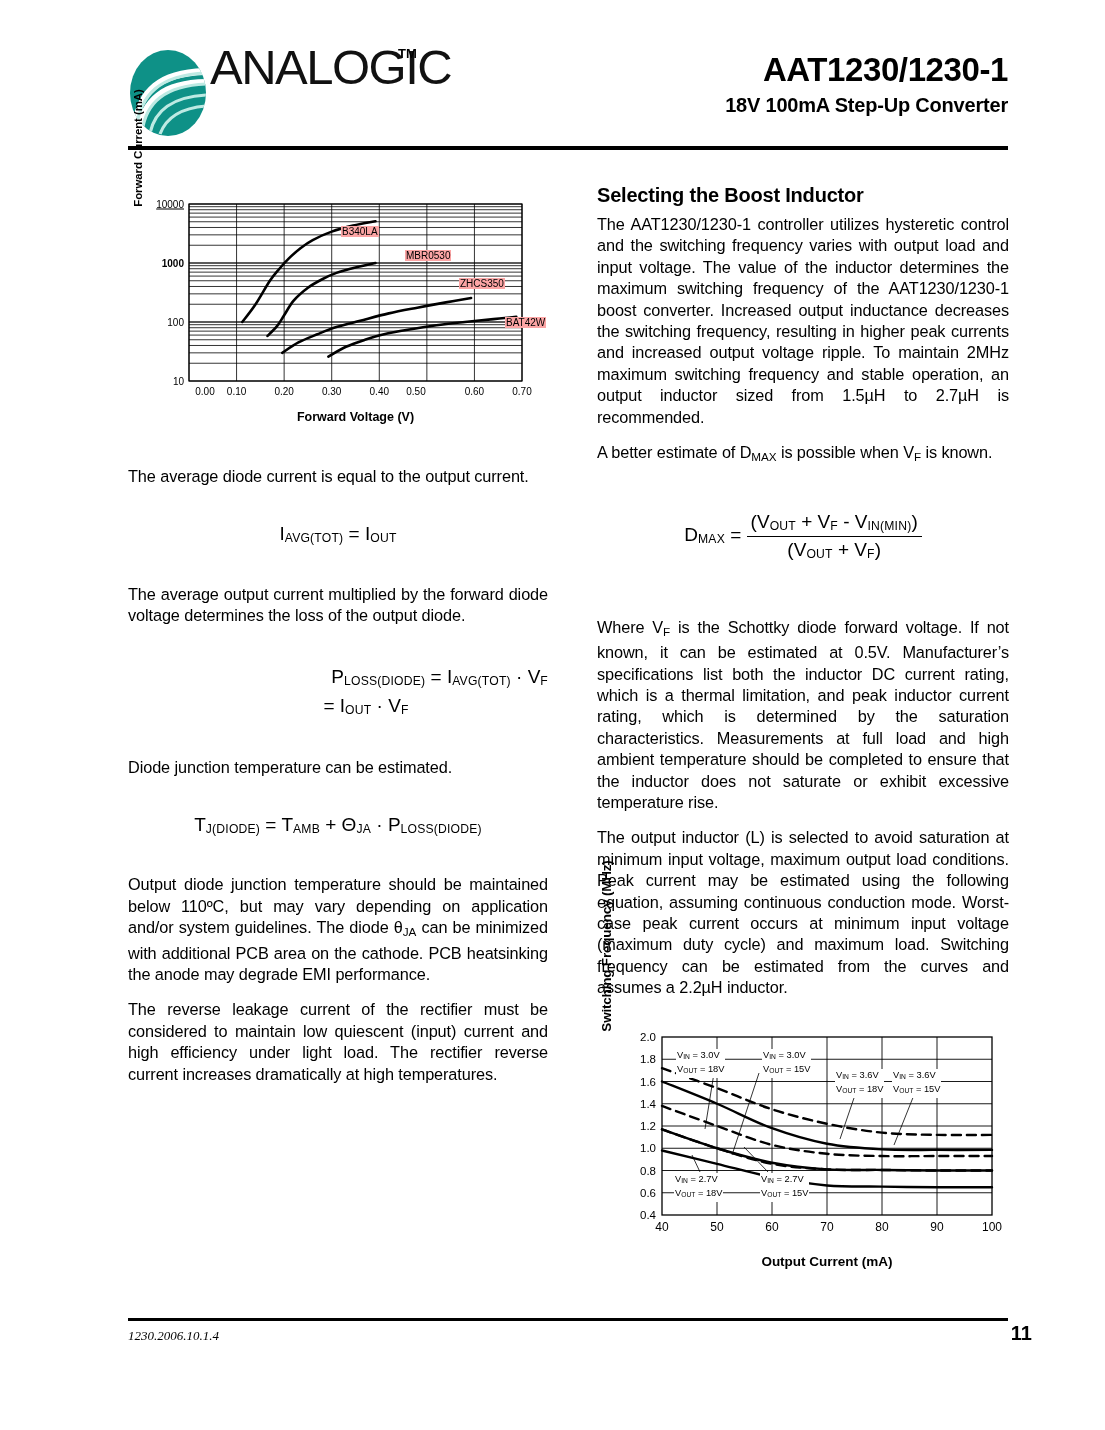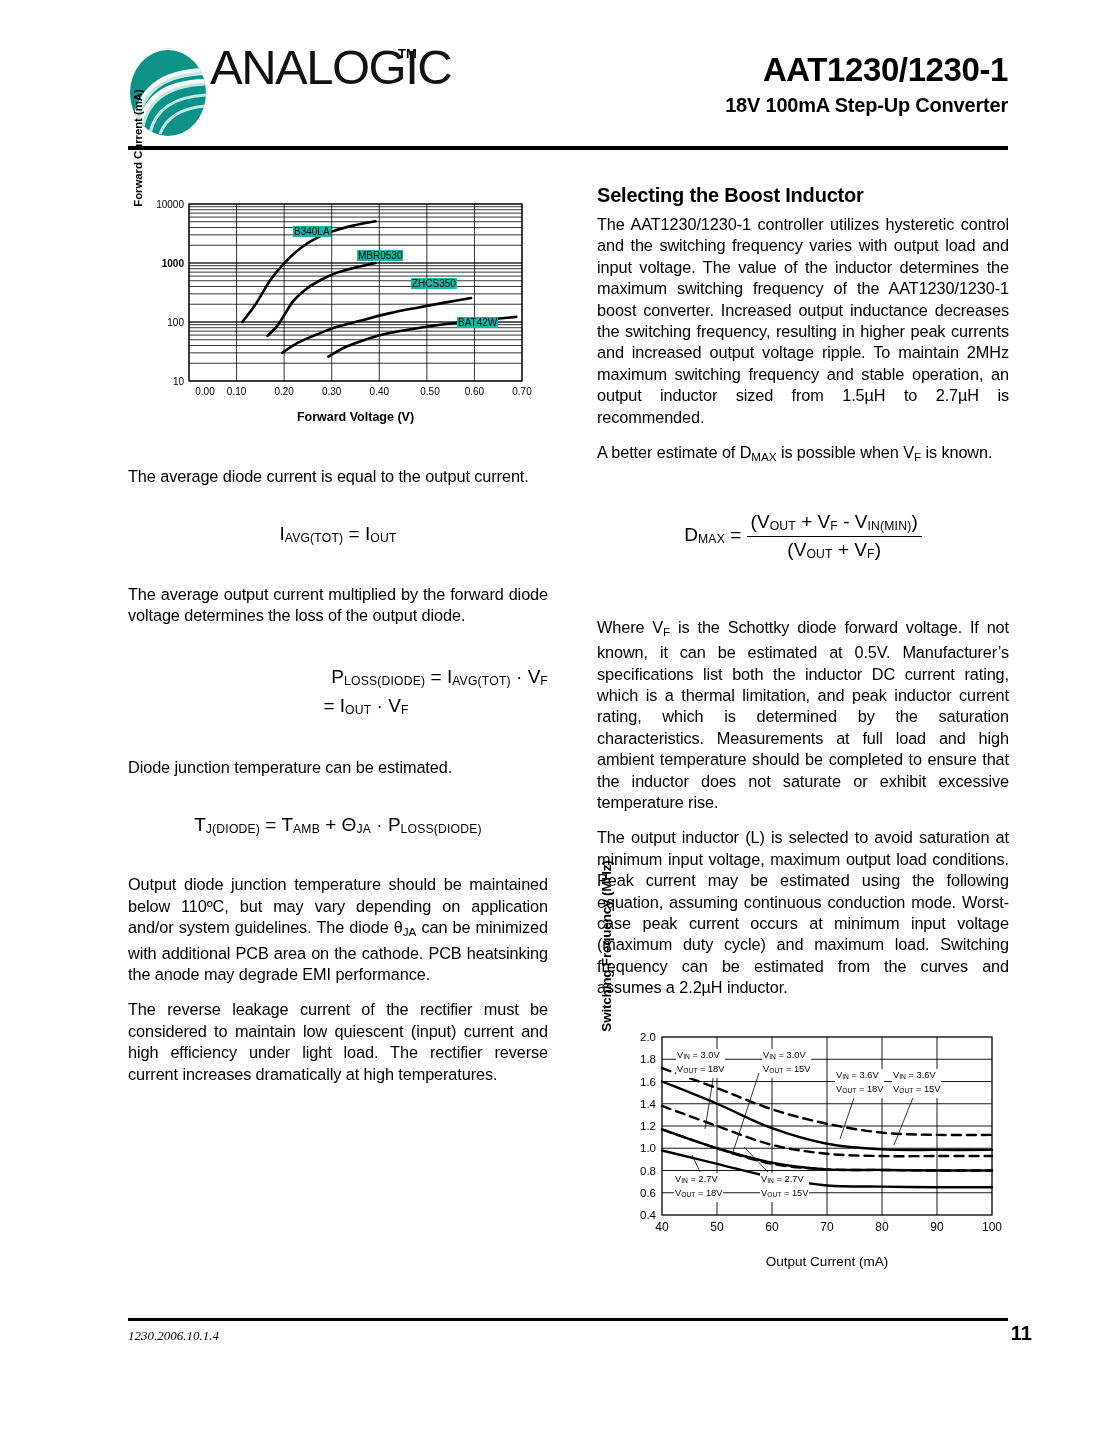--- a/index.html
+++ b/index.html
@@ -53,30 +53,30 @@
   .c1-ylab{position:absolute;left:4px;top:52px;width:180px;
     transform:rotate(-90deg);transform-origin:left top;
     font-size:11.5px;font-weight:bold;text-align:center;letter-spacing:-0.1px;}
   .c1-plot{position:absolute;left:61px;top:18px;width:333px;height:177px;}
   .c1-xlab{position:absolute;left:61px;top:224px;width:333px;text-align:center;
     font-size:12.5px;font-weight:bold;}
   .c1-ytick{position:absolute;right:100%;margin-right:5px;font-size:10px;
     white-space:nowrap;transform:translateY(-50%);}
   .c1-xtick{position:absolute;top:100%;margin-top:5px;font-size:10px;
     white-space:nowrap;transform:translateX(-50%);}
-  .c1-curvelbl{position:absolute;font-size:10px;background:#14b8a6;padding:0 1px;white-space:nowrap;}
+  .c1-curvelbl{position:absolute;font-size:10px;background:#fca5a5;padding:0 1px;white-space:nowrap;margin-left:48px;}
 
   
   .chart2{position:absolute;left:597px;top:1020px;width:412px;height:270px;}
   .c2-ylab{position:absolute;left:2px;top:26px;width:200px;
     transform:rotate(-90deg);transform-origin:left top;
     font-size:13.5px;font-weight:bold;text-align:center;letter-spacing:-0.2px;}
   .c2-plot{position:absolute;left:65px;top:17px;width:330px;height:178px;}
   .c2-xlab{position:absolute;left:65px;top:234px;width:330px;text-align:center;
-    font-size:13.5px;font-weight:normal;}
+    font-size:13.5px;font-weight:bold;}
   .c2-ytick{position:absolute;right:100%;margin-right:6px;font-size:11.5px;
     white-space:nowrap;transform:translateY(-50%);}
   .c2-xtick{position:absolute;top:100%;margin-top:5px;font-size:12px;
     white-space:nowrap;transform:translateX(-50%);}
   .c2-ann{position:absolute;font-size:9.3px;white-space:nowrap;line-height:12px;
     background:#fff;padding:0 1px;}
   .c2-ann .sm{font-size:0.72em;vertical-align:-0.2em;}
 
   
   .rule-bot{position:absolute;left:128px;top:1318px;width:880px;height:2.5px;background:#000;}
@@ -165,29 +165,29 @@
             <path d="M53.28,118.00 C55.50,115.04 62.00,107.11 66.60,100.24 C71.20,93.37 76.91,82.68 80.87,76.76 C84.84,70.84 87.21,68.46 90.39,64.72 C93.56,60.98 96.33,57.79 99.90,54.33 C103.47,50.87 107.83,46.99 111.79,43.94 C115.76,40.89 118.53,38.76 123.69,36.04 C128.84,33.32 135.98,30.05 142.71,27.64 C149.45,25.24 156.83,23.36 164.12,21.63 C171.42,19.89 182.75,17.98 186.48,17.25"></path>
             <path d="M78.49,131.96 C80.08,130.33 85.23,125.61 88.01,122.16 C90.78,118.72 92.37,115.53 95.14,111.28 C97.92,107.03 100.69,101.24 104.66,96.66 C108.62,92.08 114.17,87.36 118.93,83.79 C123.69,80.23 128.44,77.75 133.20,75.27 C137.96,72.78 141.92,70.85 147.47,68.88 C153.02,66.92 160.00,65.11 166.50,63.47 C173.00,61.82 183.15,59.74 186.48,59.00"></path>
             <path d="M93.24,148.85 C95.94,147.12 103.55,141.56 109.41,138.46 C115.28,135.36 122.10,132.81 128.44,130.25 C134.79,127.69 140.34,125.33 147.47,123.08 C154.61,120.84 162.54,119.03 171.26,116.75 C179.98,114.47 190.29,111.56 199.80,109.38 C209.31,107.20 218.83,105.49 228.34,103.66 C237.86,101.83 247.93,99.99 256.89,98.39 C265.85,96.78 277.90,94.74 282.10,94.01"></path>
             <path d="M139.38,152.52 C142.32,150.90 150.88,145.59 156.99,142.79 C163.09,140.00 169.67,137.85 176.01,135.76 C182.36,133.67 187.91,131.92 195.04,130.25 C202.18,128.57 210.11,127.21 218.83,125.72 C227.55,124.22 237.86,122.56 247.37,121.28 C256.89,119.99 266.40,119.03 275.91,118.00 C285.43,116.97 295.89,115.95 304.46,115.10 C313.02,114.25 323.49,113.27 327.29,112.90"></path>
           </g>
       </svg>
       <div id="c1-yticks">
           <div class="c1-ytick" style="top: 177px;">10</div>
           <div class="c1-ytick" style="top: 118px;">100</div>
           <div class="c1-ytick" style="top: 59px; font-weight: bold;">1000</div>
-          <div class="c1-ytick" style="top: 0px;">10000</div>
+          <div class="c1-ytick" style="top: 0px; text-decoration: underline;">10000</div>
         </div>
       <div id="c1-xticks">
           <div class="c1-xtick" style="left: 16px;">0.00</div>
           <div class="c1-xtick" style="left: 47.5714px;">0.10</div>
           <div class="c1-xtick" style="left: 95.1429px;">0.20</div>
           <div class="c1-xtick" style="left: 142.714px;">0.30</div>
           <div class="c1-xtick" style="left: 190.286px;">0.40</div>
-          <div class="c1-xtick" style="left: 241px;">0.50</div>
+          <div class="c1-xtick" style="left: 227px;">0.50</div>
           <div class="c1-xtick" style="left: 285.429px;">0.60</div>
           <div class="c1-xtick" style="left: 333px;">0.70</div>
         </div>
       <div class="c1-curvelbl" style="left:104px;top:22px;">B340LA</div>
       <div class="c1-curvelbl" style="left:168px;top:46px;">MBR0530</div>
       <div class="c1-curvelbl" style="left:222px;top:74px;">ZHCS350</div>
       <div class="c1-curvelbl" style="left:268px;top:113px;">BAT42W</div>
     </div>
     <div class="c1-xlab">Forward Voltage (V)</div>
   </div>

